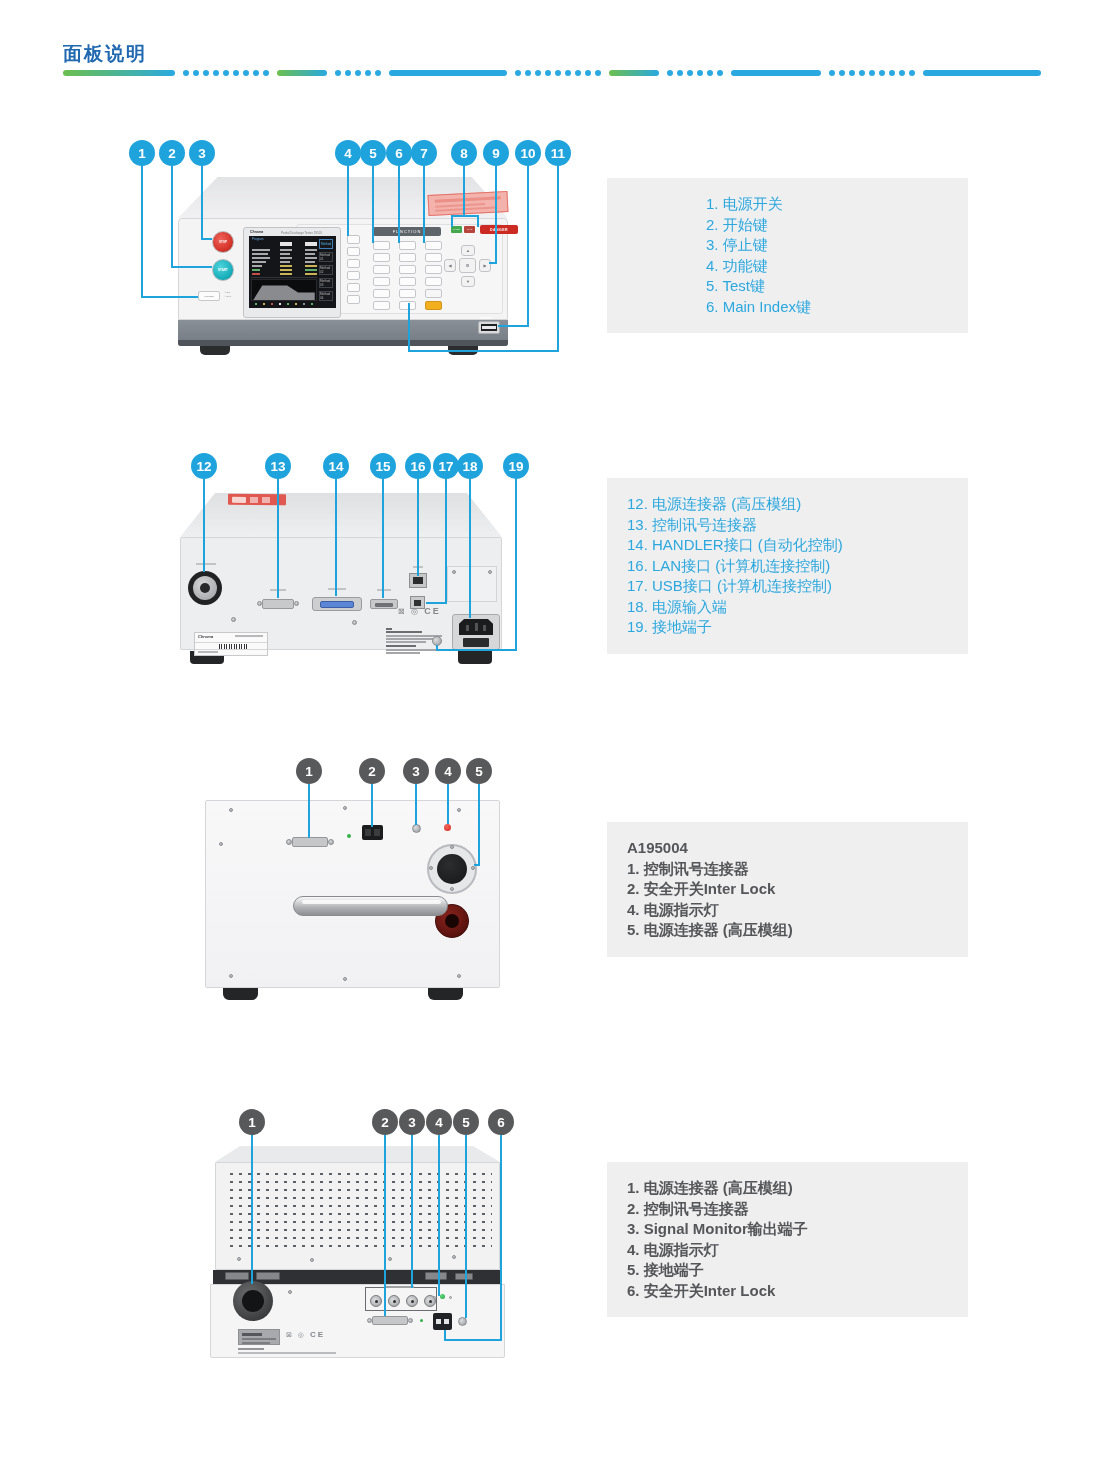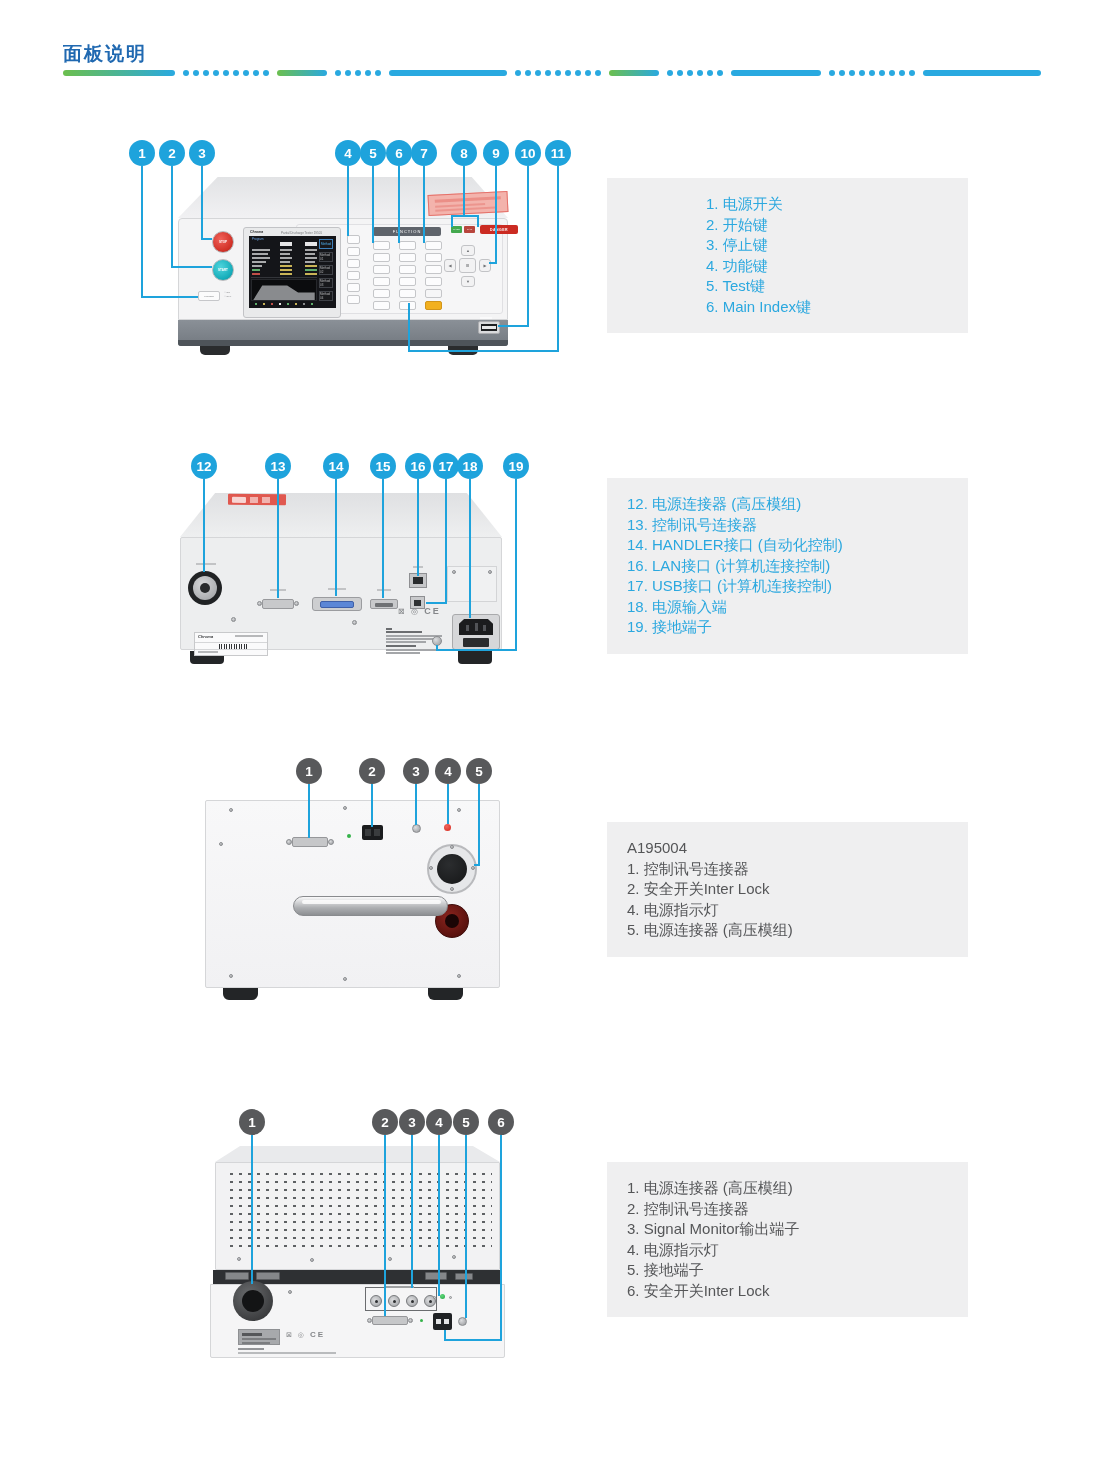--- a/index.html
+++ b/index.html
@@ -10,21 +10,21 @@
   .l{position:absolute;background:var(--accent-blue,#1EA3DC);}
   
   .co{position:absolute;width:26px;height:26px;border-radius:50%;display:flex;align-items:center;justify-content:center;
       color:#fff;font-size:13.5px;font-weight:700;z-index:30;}
   .co.b{background:var(--accent-blue,#1EA3DC);}
   .co.g{background:var(--callout-gray,#58595B);}
   
   .legend{position:absolute;left:607px;width:361px;background:var(--legend-bg,#EFEFF0);
           padding:16px 20px;box-sizing:border-box;font-size:15px;line-height:20.5px;}
   .legend.blue{color:var(--legend-text-blue,#2BA8DF);}
-  .legend.dark{color:var(--legend-text-dark,#555658);}
+  .legend.dark{color:var(--legend-text-dark,#555658);font-weight:bold;}
   .lg2col{display:flex;justify-content:center;}
   .lg2col .c1{width:163px;}
   .lg2col .c2{padding-top:9px;flex:1;}
   
   .divider{position:absolute;display:flex;align-items:center;gap:8px;height:7px;}
   .divider .bar{height:6px;border-radius:3px;}
   .bar.gb{background:linear-gradient(90deg,#6CBF4E,#29A9E0);}
   .bar.bl{background:#29A9E0;}
   .dots{display:flex;gap:4px;}
   .dots i{width:6px;height:6px;border-radius:50%;background:#29A9E0;display:block;}

